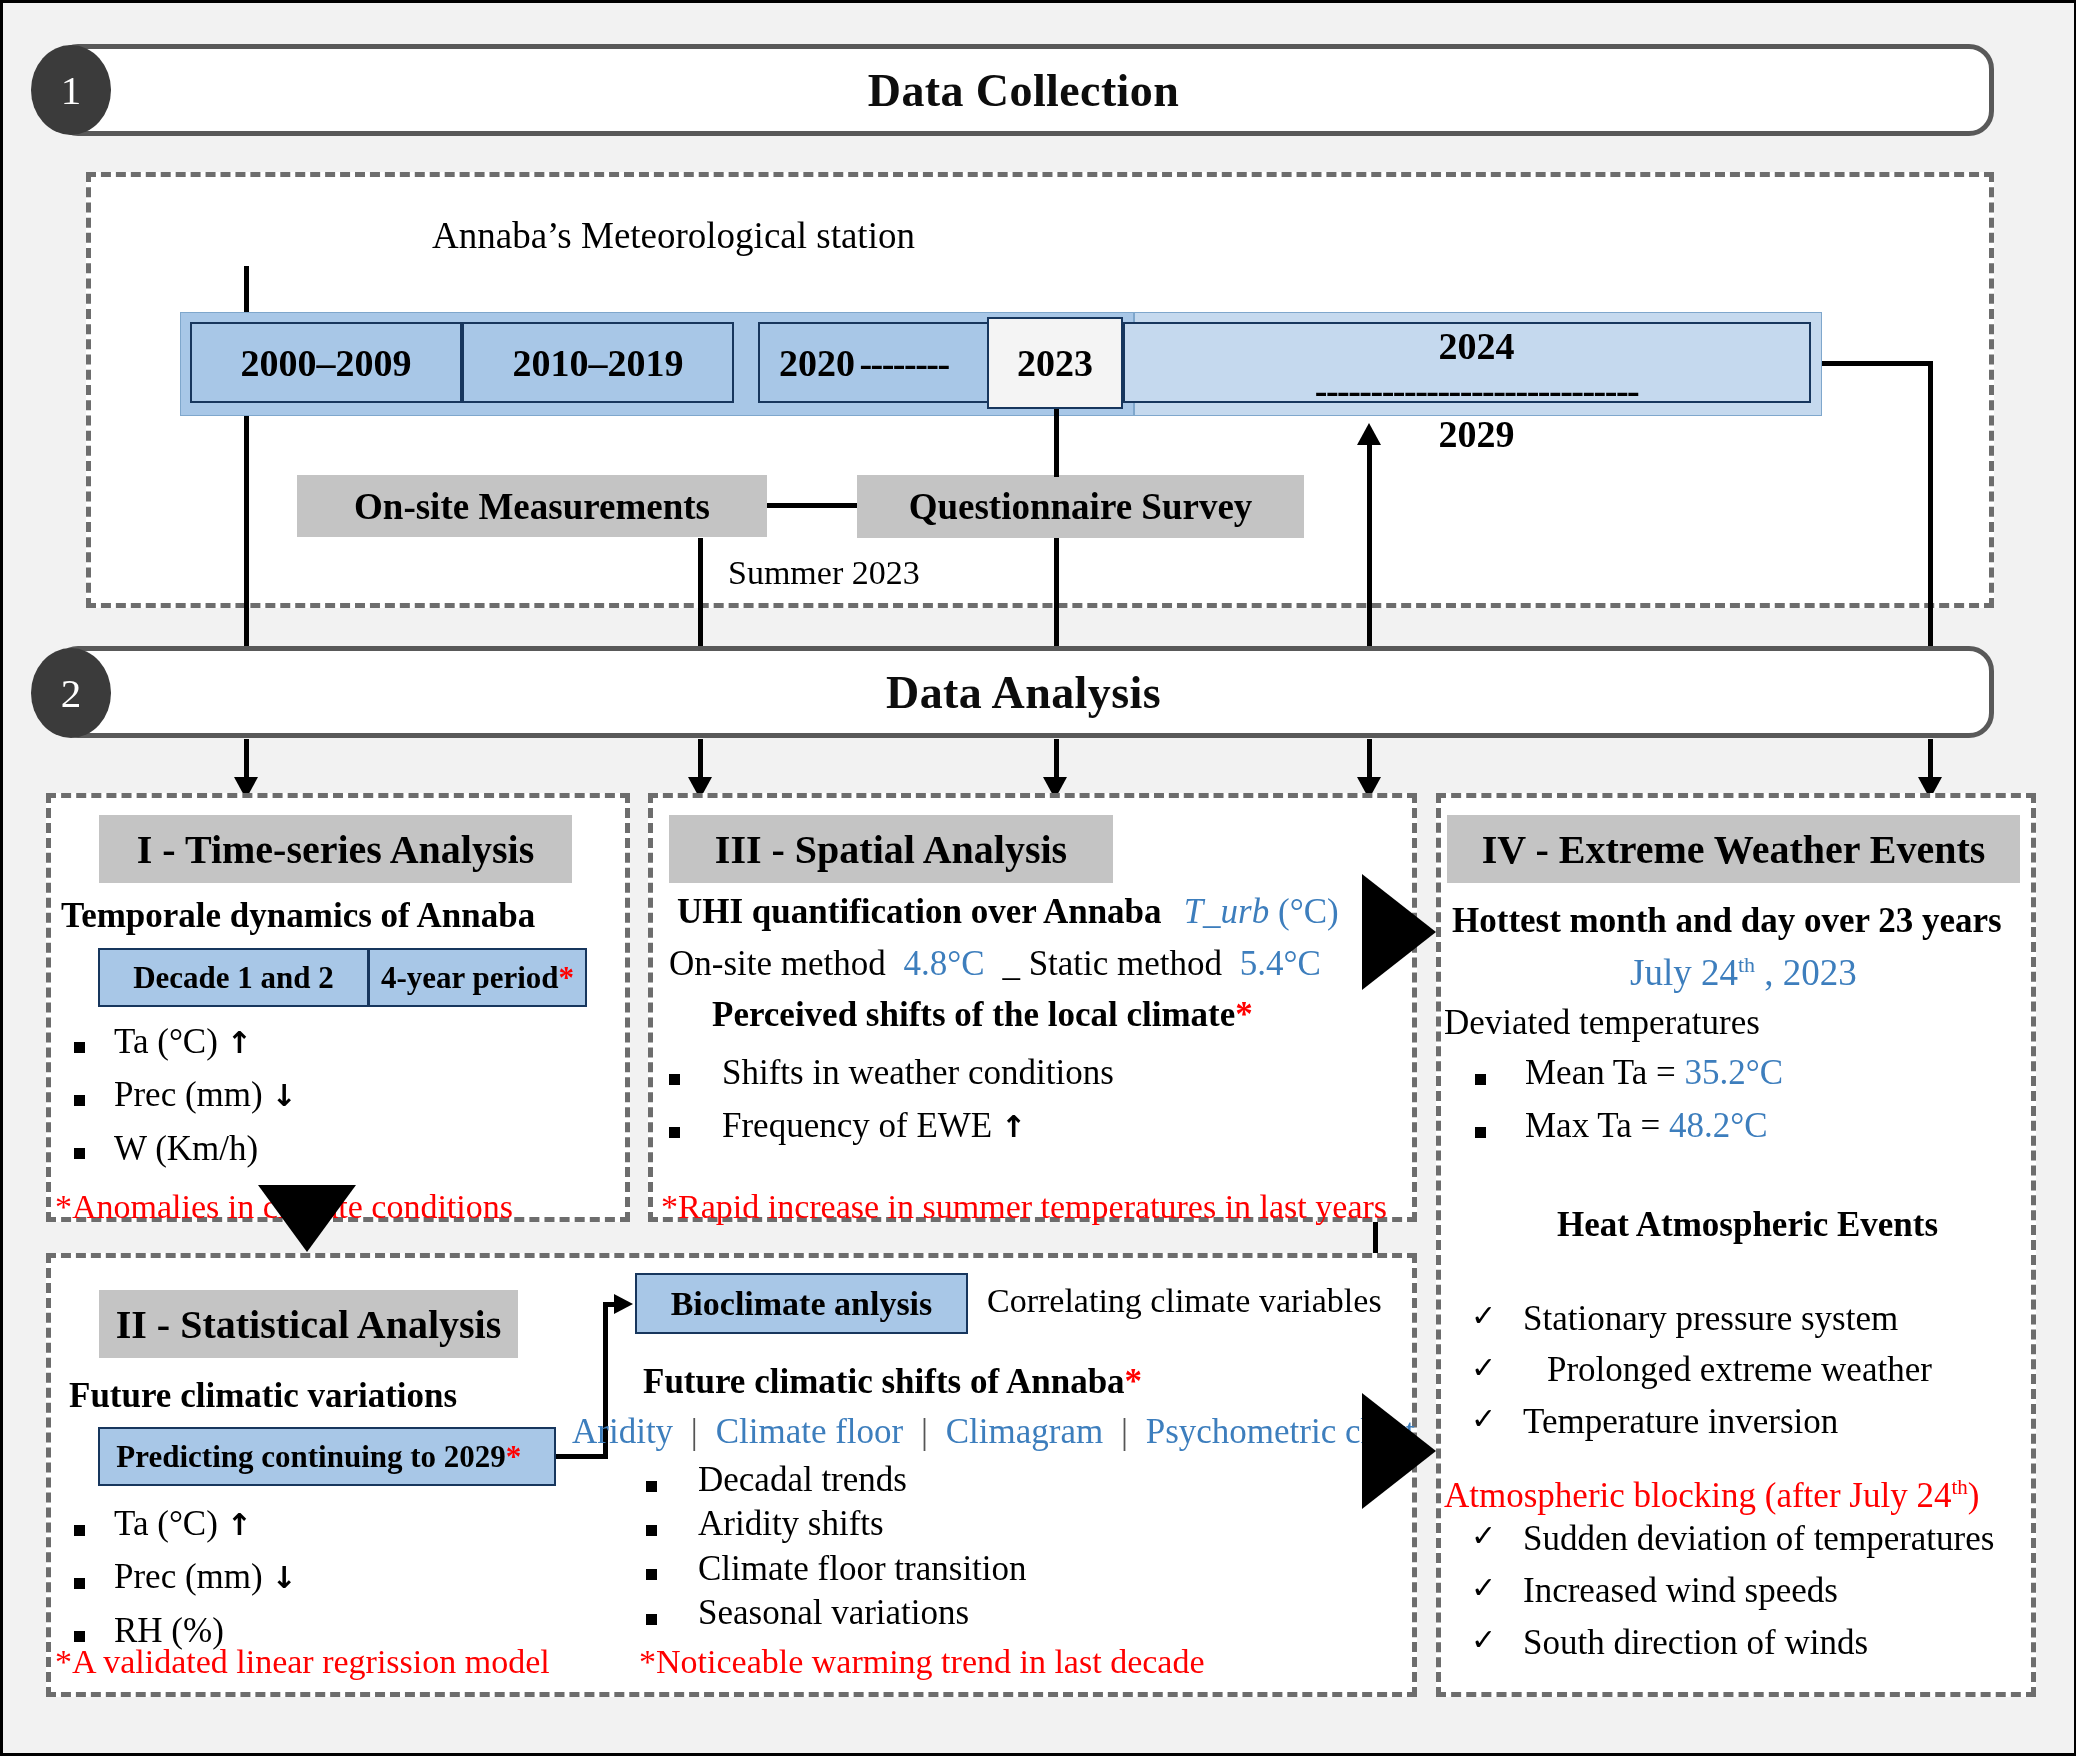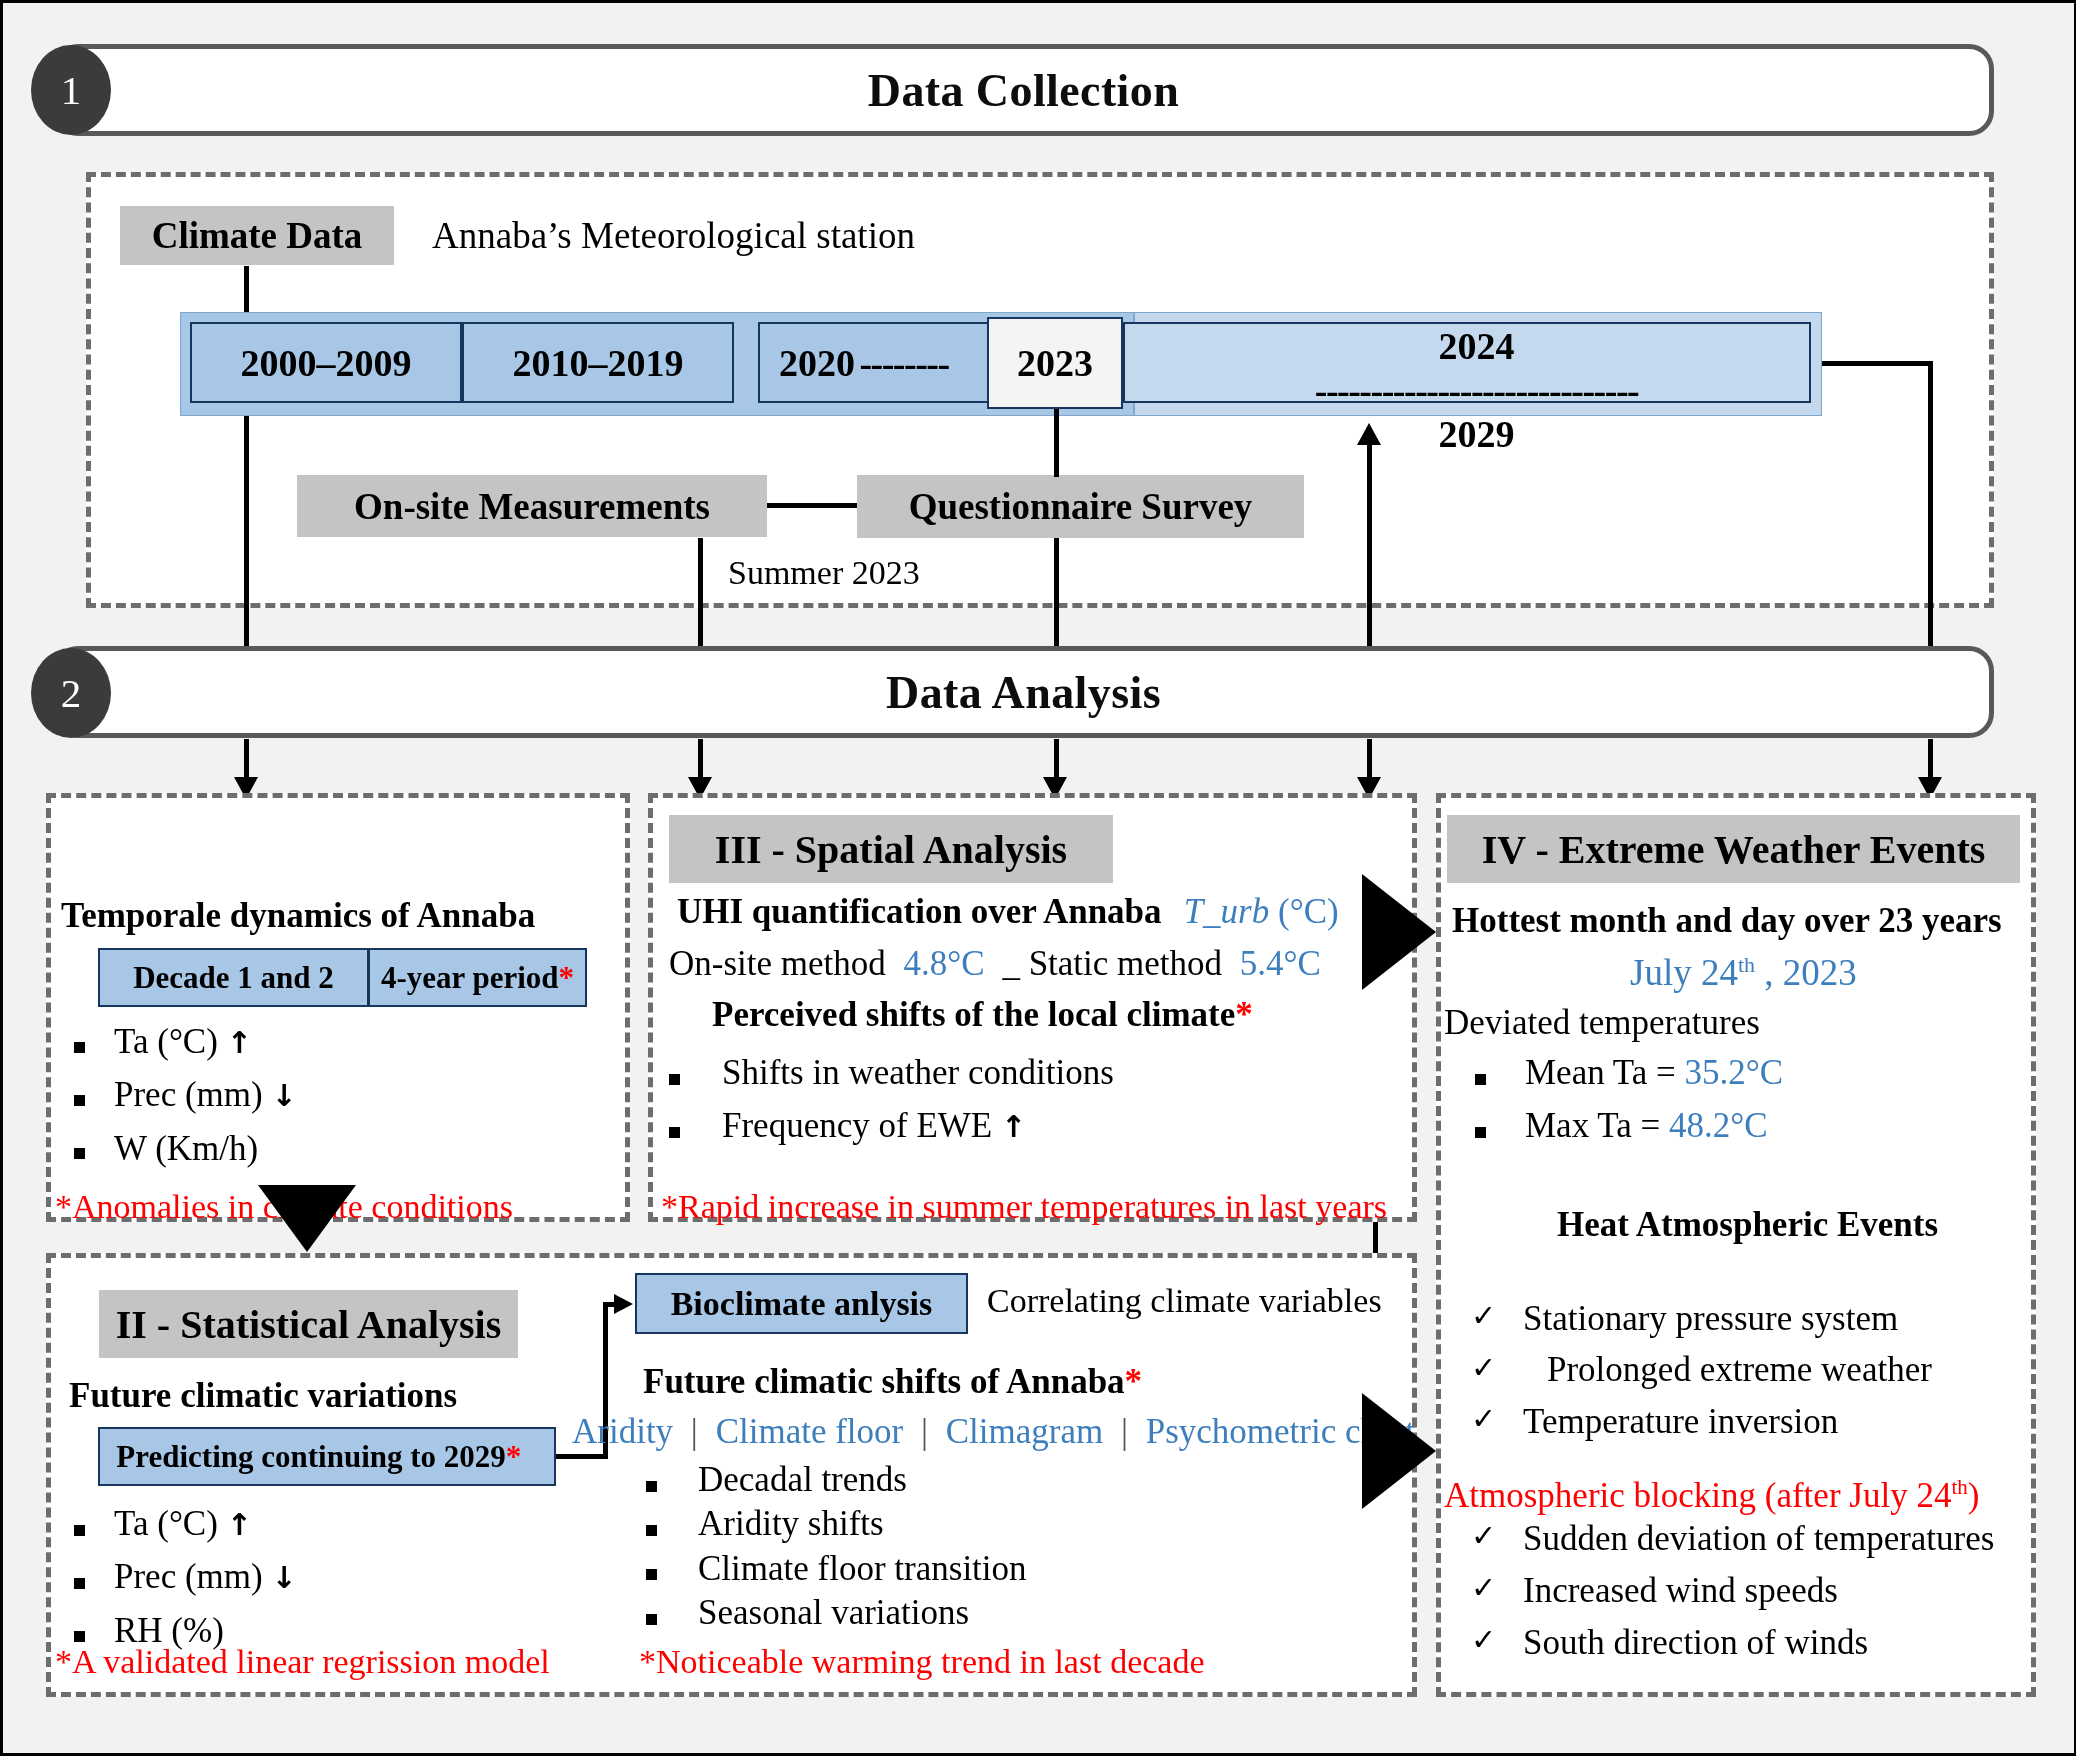--- a/index.html
+++ b/index.html
@@ -142,23 +142,20 @@
 
   <div class="stage-banner" style="left:50px;top:41px;width:1941px;height:92px;">
     <span class="stage-title">Data Collection</span>
   </div>
   <div class="stage-num" style="left:28px;top:42px;">
     <span>1</span>
   </div>
 
   <div class="dashed-box" style="left:83px;top:169px;width:1908px;height:436px;"></div>
 
-  <div class="grey-chip" style="left:117px;top:203px;width:274px;height:59px;font-size:37px;">
-    <span>Climate Data</span>
-  </div>
   <div class="txt" style="left:429px;top:211px;font-size:37px;">Annaba’s Meteorological station</div>
 
   <div class="vline" style="left:241px;top:263px;height:48px;"></div>
 
   <div class="blue-outer" style="left:177px;top:309px;width:954px;height:104px;"></div>
   <div class="blue-outer blue-light" style="left:1131px;top:309px;width:688px;height:104px;"></div>
 
   <div class="blue-inner" style="left:187px;top:319px;width:272px;height:81px;justify-content:center;font-size:38px;">
     <span>2000–2009</span>
   </div>
@@ -222,20 +219,23 @@
   <div class="vline" style="left:1051px;top:736px;height:41px;"></div>
   <div class="arrow-down" style="left:1040px;top:774px;"></div>
 
   <div class="vline" style="left:1364px;top:736px;height:41px;"></div>
   <div class="arrow-down" style="left:1354px;top:774px;"></div>
 
   <div class="vline" style="left:1925px;top:736px;height:41px;"></div>
   <div class="arrow-down" style="left:1915px;top:774px;"></div>
 
   <div class="dashed-box" style="left:43px;top:790px;width:584px;height:429px;"></div>
+  <div class="grey-chip" style="left:96px;top:812px;width:473px;height:68px;font-size:40px;">
+    <span>I - Time-series  Analysis</span>
+  </div>
   <div class="txt bold" style="left:50px;top:893px;font-size:35px;">Temporale dynamics of Annaba</div>
 
   <div class="blue-inner" style="left:95px;top:945px;width:271px;height:59px;justify-content:center;font-size:31px;">
     <span>Decade 1 and 2</span>
   </div>
   <div class="blue-inner" style="left:365px;top:945px;width:219px;height:59px;justify-content:center;font-size:31px;">
     <span>4-year period</span>
     <span class="red">*</span>
   </div>
 

